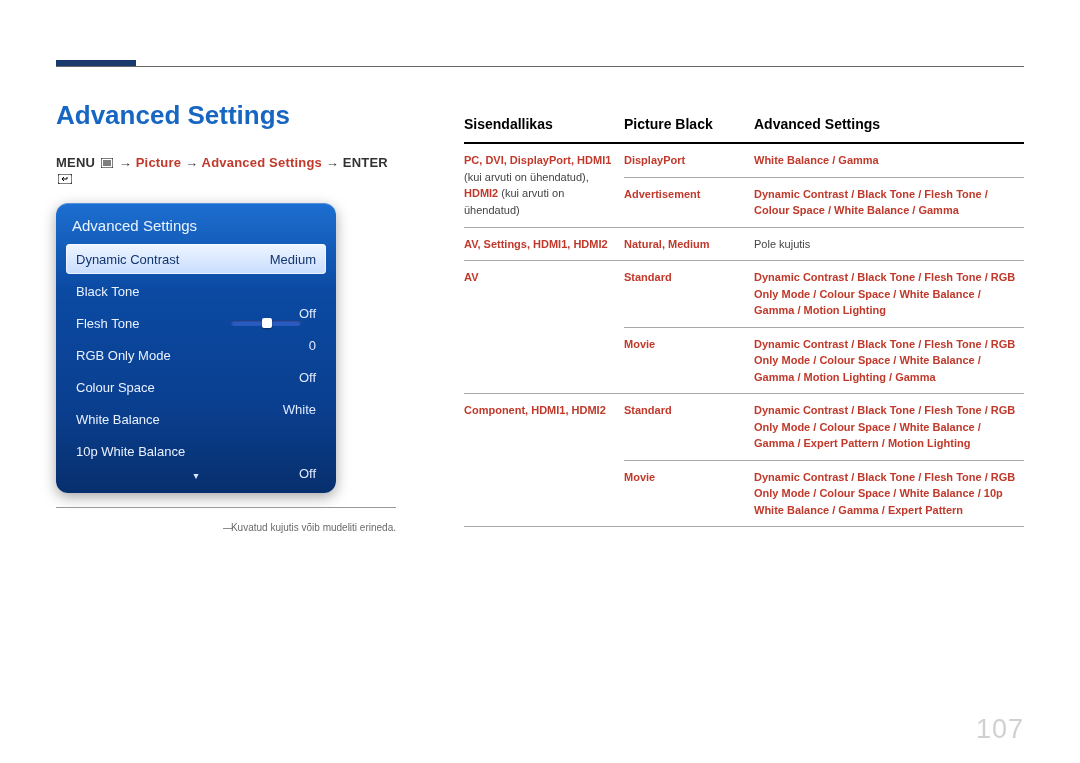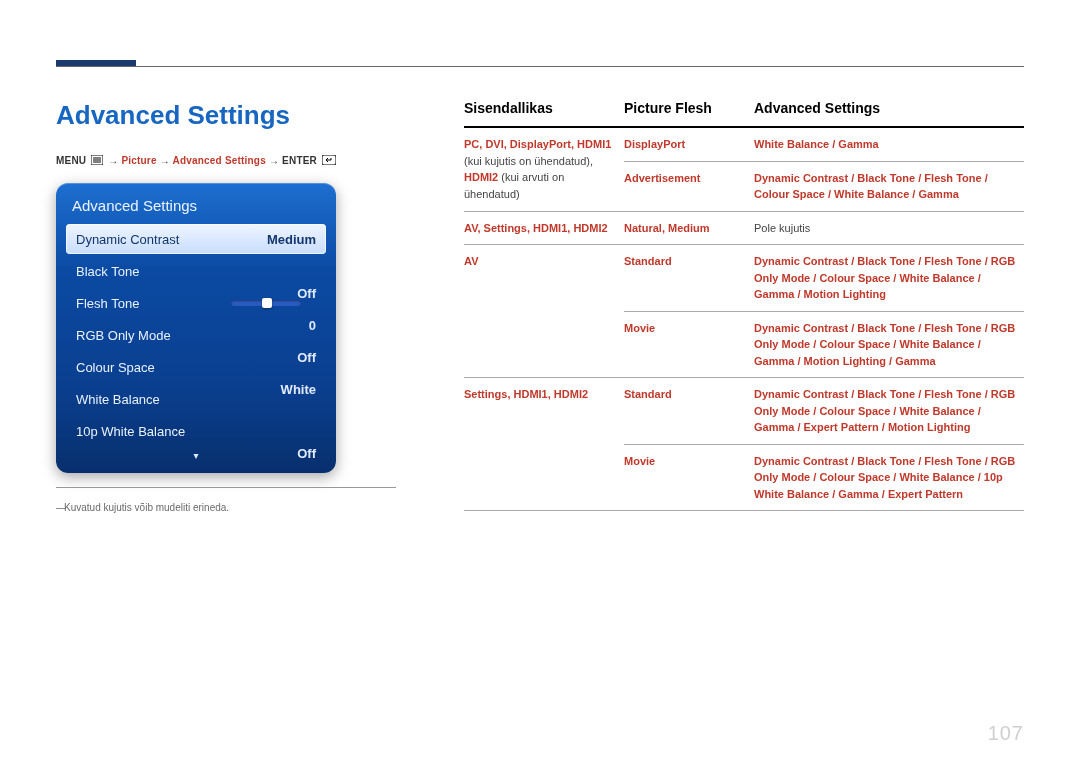--- a/index.html
+++ b/index.html
@@ -2,23 +2,23 @@
 <html><head>
 <meta charset="utf-8">
 <style>
   * { box-sizing: border-box; }
   body { margin: 0; font-family: "Myriad Pro", "Segoe UI", Arial, sans-serif; color: #333; background: #fff; }
   .page { width: 1080px; height: 763px; position: relative; padding: 0 56px; }
   .top-rule { position: absolute; left: 56px; right: 56px; top: 66px; height: 1px; background: #666; }
   .top-rule-accent { position: absolute; left: 56px; top: 60px; width: 80px; height: 6px; background: #1a3a6e; }
   .content { display: flex; gap: 68px; padding-top: 100px; }
   .left-col { width: 340px; flex: 0 0 340px; }
-  .right-col { flex: 1; }
+  .right-col { flex: 1; margin-top: 16px; }
   h1.page-title { color: #1766c2; font-size: 26px; font-weight: 600; margin: 0 0 24px 0; }
-  .breadcrumb { font-size: 10px; font-weight: 700; margin-bottom: 16px; letter-spacing: .2px; }
+  .breadcrumb { font-size: 13px; font-weight: 700; margin-bottom: 16px; letter-spacing: .2px; }
   .breadcrumb .menu-icon, .breadcrumb .enter-icon { display:inline-block; vertical-align:middle; margin:0 2px; }
   .breadcrumb .accent { color: #c0392b; }
   .osd-panel {
     width: 280px;
     border-radius: 12px;
     padding: 10px 10px 12px 10px;
     background: linear-gradient(180deg, #1d6fd1 0%, #0b4aa3 30%, #0a3f8f 70%, #072f6d 100%);
     box-shadow: 0 4px 14px rgba(0,0,0,.35), inset 0 1px 0 rgba(255,255,255,.25);
     color: #fff;
   }
@@ -26,44 +26,44 @@
   .osd-row {
     display:flex; justify-content:space-between; align-items:center;
     height: 30px; padding: 0 10px; font-size: 13px;
     border-radius: 4px; margin-bottom: 2px;
   }
   .osd-row.selected {
     background: linear-gradient(180deg, #eef5ff 0%, #c9ddff 100%);
     color: #12366e; font-weight: 500;
     box-shadow: inset 0 0 0 1px rgba(255,255,255,.6);
   }
-  .osd-row .value { color: inherit; font-weight: bold; }
+  .osd-row .value { color: inherit; }
   .osd-row.normal { background: rgba(10,40,110,.0); }
   .osd-row.normal .label { color:#e9f1ff; }
   .osd-row.normal .value { color:#dfe9ff;margin-top:44px; }
   .osd-slider {
     width: 70px; height: 6px; background: #2a5bc0; border-radius: 3px; position: relative;
     box-shadow: inset 0 1px 2px rgba(0,0,0,.4);
   }
   .osd-slider .thumb { position:absolute; left: 45%; top:-2px; width:10px; height:10px; background:#fff; border-radius:2px; box-shadow:0 1px 2px rgba(0,0,0,.4); }
   .osd-slider-wrap { display:flex; align-items:center; gap:8px; }
   .osd-scroll-ind { text-align:center; font-size:10px; color:#dfe9ff; margin-top:4px; }
   .ui-hr { border:none; border-top:1px solid #999; margin: 14px 0; }
-  .footnote { font-size: 10px; color:#6b6b6b; margin-top: 4px; }
+  .footnote { font-size: 10px; color:#6b6b6b; margin-top: 4px; text-align: right; }
   .footnote-mark { display:inline-block; width:8px; }
 
   
   .tbl { width:100%; border-collapse: collapse; font-size: 11px; }
   .tbl th { text-align:left; font-size: 14px; font-weight:700; color:#000; padding: 0 8px 10px 0; border-bottom:2px solid #000; }
   .tbl td { vertical-align: top; padding: 8px 8px 8px 0; border-bottom:1px solid #aaa; line-height:1.5; }
   .tbl td.col-src { width: 160px; }
   .tbl td.col-mode { width: 130px; }
   .red { color:#c0392b; font-weight:700; }
   .plain { color:#444; }
-  .page-number { position:absolute; right:56px; bottom:18px; font-size:20px; color:#d0d0d0; font-weight:300; letter-spacing:1px; }
+  .page-number { position:absolute; right:56px; bottom:18px; font-size:27px; color:#d0d0d0; font-weight:300; letter-spacing:1px; }
 </style>
 </head>
 <body>
 
 <div class="page">
   <div class="top-rule-accent"></div>
   <div class="top-rule"></div>
 
   <div class="content">
 
@@ -138,27 +138,27 @@
       <div class="footnote">
         <span class="footnote-mark">―</span><span>Kuvatud kujutis võib mudeliti erineda.</span>
       </div>
     </div>
 
     <div class="right-col">
       <table class="tbl">
         <thead>
           <tr>
             <th>Sisendallikas</th>
-            <th>Picture Flesh</th>
+            <th>Picture Black</th>
             <th>Advanced Settings</th>
           </tr>
         </thead>
         <tbody id="tbl-body">
             <tr>
-              <td class="col-src" rowspan="2"><span class="red">PC, DVI, DisplayPort, HDMI1</span> <span class="plain">(kui kujutis on ühendatud),</span> <span class="red">HDMI2</span><span class="plain"> (kui arvuti on ühendatud)</span></td>
+              <td class="col-src" rowspan="2"><span class="red">PC, DVI, DisplayPort, HDMI1</span> <span class="plain">(kui arvuti on ühendatud),</span> <span class="red">HDMI2</span><span class="plain"> (kui arvuti on ühendatud)</span></td>
               <td class="col-mode"><span class="red">DisplayPort</span></td>
               <td><span class="red">White Balance</span><span class="red"> / </span><span class="red">Gamma</span></td>
             </tr>
             <tr>
               <td class="col-mode"><span class="red">Advertisement</span></td>
               <td><span class="red">Dynamic Contrast</span><span class="red"> / </span><span class="red">Black Tone</span><span class="red"> / </span><span class="red">Flesh Tone</span><span class="red"> / </span><span class="red">Colour Space</span><span class="red"> / </span><span class="red">White Balance</span><span class="red"> / </span><span class="red">Gamma</span></td>
             </tr>
             <tr>
               <td class="col-src" rowspan="1"><span class="red">AV, Settings, HDMI1, HDMI2</span></td>
               <td class="col-mode"><span class="red">Natural, Medium</span></td>
@@ -167,21 +167,21 @@
             <tr>
               <td class="col-src" rowspan="2"><span class="red">AV</span></td>
               <td class="col-mode"><span class="red">Standard</span></td>
               <td><span class="red">Dynamic Contrast</span><span class="red"> / </span><span class="red">Black Tone</span><span class="red"> / </span><span class="red">Flesh Tone</span><span class="red"> / </span><span class="red">RGB Only Mode</span><span class="red"> / </span><span class="red">Colour Space</span><span class="red"> / </span><span class="red">White Balance</span><span class="red"> / </span><span class="red">Gamma</span><span class="red"> / </span><span class="red">Motion Lighting</span></td>
             </tr>
             <tr>
               <td class="col-mode"><span class="red">Movie</span></td>
               <td><span class="red">Dynamic Contrast</span><span class="red"> / </span><span class="red">Black Tone</span><span class="red"> / </span><span class="red">Flesh Tone</span><span class="red"> / </span><span class="red">RGB Only Mode</span><span class="red"> / </span><span class="red">Colour Space</span><span class="red"> / </span><span class="red">White Balance</span><span class="red"> / </span><span class="red">Gamma</span><span class="red"> / </span><span class="red">Motion Lighting</span><span class="red"> / </span><span class="red">Gamma</span></td>
             </tr>
             <tr>
-              <td class="col-src" rowspan="2"><span class="red">Settings, HDMI1, HDMI2</span></td>
+              <td class="col-src" rowspan="2"><span class="red">Component, HDMI1, HDMI2</span></td>
               <td class="col-mode"><span class="red">Standard</span></td>
               <td><span class="red">Dynamic Contrast</span><span class="red"> / </span><span class="red">Black Tone</span><span class="red"> / </span><span class="red">Flesh Tone</span><span class="red"> / </span><span class="red">RGB Only Mode</span><span class="red"> / </span><span class="red">Colour Space</span><span class="red"> / </span><span class="red">White Balance</span><span class="red"> / </span><span class="red">Gamma</span><span class="red"> / </span><span class="red">Expert Pattern</span><span class="red"> / </span><span class="red">Motion Lighting</span></td>
             </tr>
             <tr>
               <td class="col-mode"><span class="red">Movie</span></td>
               <td><span class="red">Dynamic Contrast</span><span class="red"> / </span><span class="red">Black Tone</span><span class="red"> / </span><span class="red">Flesh Tone</span><span class="red"> / </span><span class="red">RGB Only Mode</span><span class="red"> / </span><span class="red">Colour Space</span><span class="red"> / </span><span class="red">White Balance</span><span class="red"> / </span><span class="red">10p White Balance</span><span class="red"> / </span><span class="red">Gamma</span><span class="red"> / </span><span class="red">Expert Pattern</span></td>
             </tr>
           </tbody>
       </table>
     </div>

